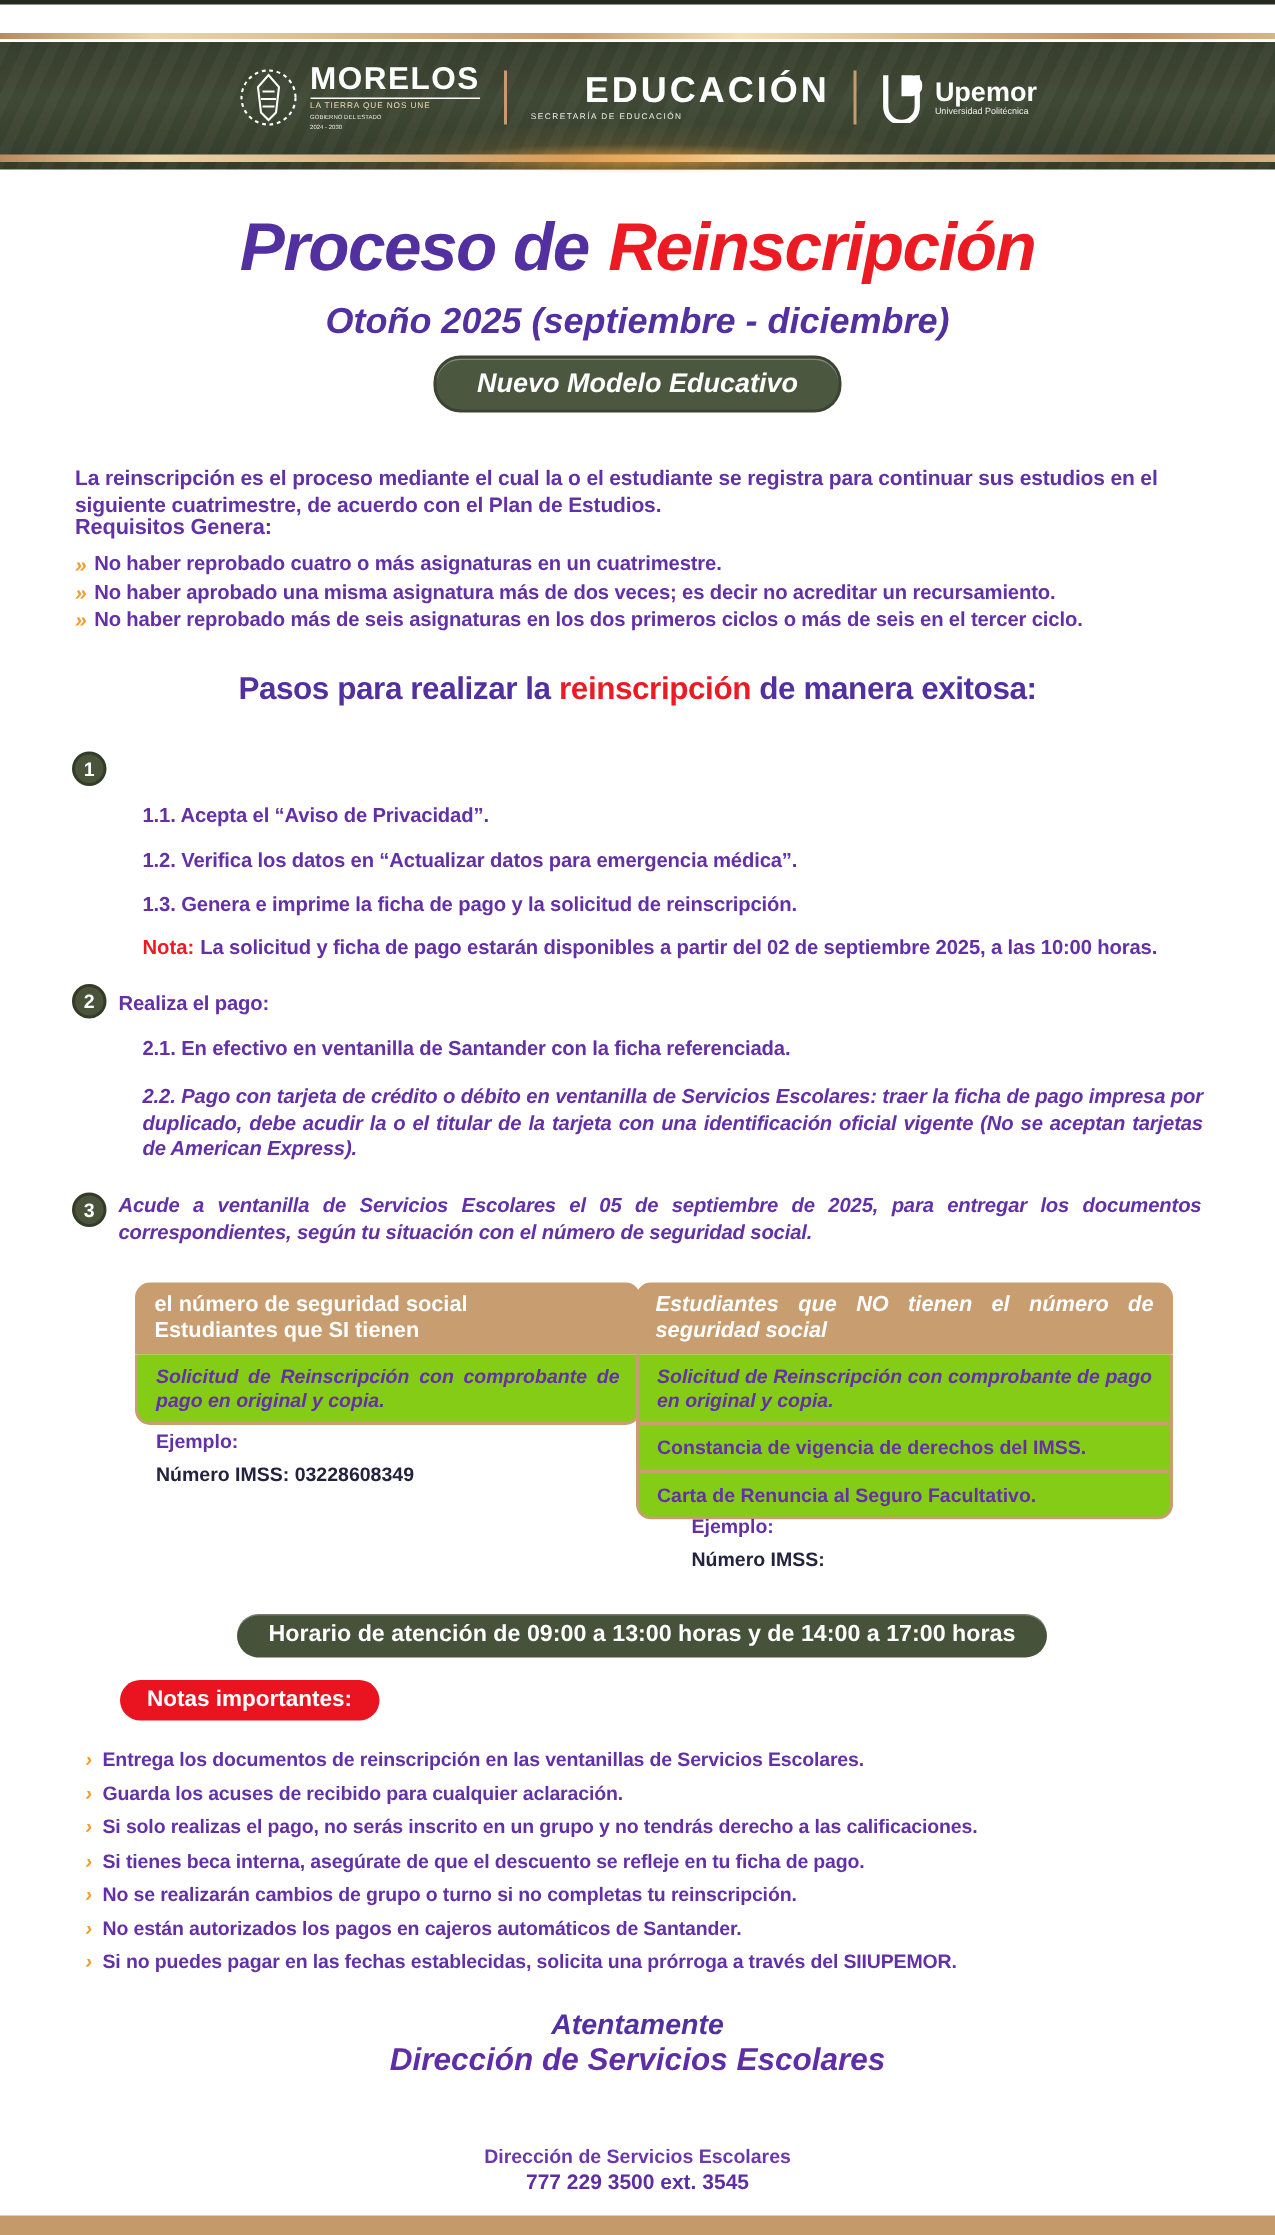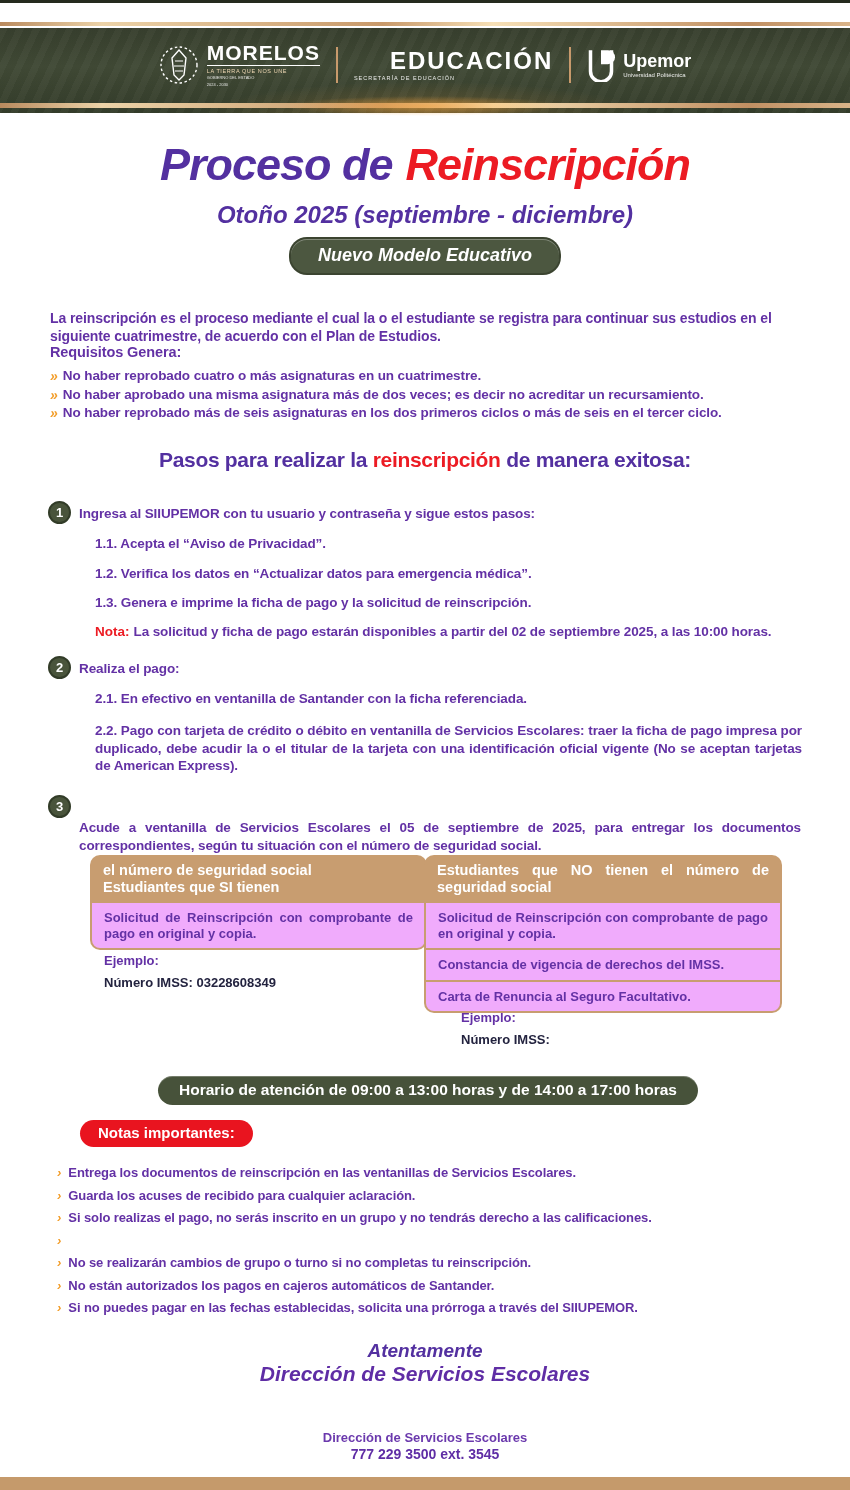--- a/index.html
+++ b/index.html
@@ -53,30 +53,30 @@
   .chev { color:#f29d2a; font-weight:bold; font-style:italic; font-size:14px; line-height:14px; flex:0 0 auto; }
   .steps-heading { position:absolute; top:448px; left:0; width:100%; text-align:center;
     font-size:21px; font-weight:bold; color:#5330a0; letter-spacing:-.3px; }
   .steps-heading .hl { color:#ec1b23; }
 
   .step-circle { position:absolute; width:23px; height:23px; border-radius:50%;
     background:#49543b; border:2px solid #323c28; color:#fff; font-size:13px; font-weight:bold;
     display:flex; align-items:center; justify-content:center; }
   .step-text { position:absolute; left:79px; font-size:13.5px; line-height:18px; }
   .substep { position:absolute; left:95px; width:707px; font-size:13.5px; line-height:17.5px; }
-  .just { text-align:justify; }
+  .just { text-align:justify;font-style:italic; }
   .note-label { color:#ec1b23; font-weight:bold; margin-right:4px; }
 
   
   .box { position:absolute; top:855px; }
   .box-si { left:90px; width:337px; }
   .box-no { left:424px; width:358px;border-radius:12px; }
   .box-header { background:#c89d70; color:#fff; font-weight:bold; font-size:14.5px;
     line-height:17px; padding:7px 13px; border-radius:10px 10px 0 0; }
-  .box-body { border:2px solid #c89d70; border-top:none; background:#f0abfc; }
+  .box-body { border:2px solid #c89d70; border-top:none; background:#84cc16; }
   .box-row { padding:7px 12px; color:#6331a5; font-weight:bold; font-size:13px; line-height:15.5px;
     border-bottom:2px solid #c89d70; }
   .box-row:last-child { border-bottom:none; }
   .box-body.rounded { border-radius:0 0 10px 10px; }
   .example { position:absolute; }
   .example-si { top:953px; left:104px; }
   .example-no { top:1010px; left:461px; }
   .example-label { color:#6331a5; font-weight:bold; font-size:13px; }
   .example-value { color:#23233f; font-weight:bold; font-size:13px; margin-top:7px; }
 
@@ -171,33 +171,32 @@
       </div>
   </div>
 
   <div class="steps-heading">
     <span>Pasos para realizar la</span>
     <span class="hl">reinscripción</span>
     <span>de manera exitosa:</span>
   </div>
 
   <div class="step-circle" style="top:501px; left:48px;">1</div>
-  <div class="step-text ptxt" style="top:505px;">Ingresa al SIIUPEMOR con tu usuario y contraseña y sigue estos pasos:</div>
   <div class="substep ptxt" style="top:535px;"><b>1.1.</b> <span>Acepta el “Aviso de Privacidad”.</span></div>
   <div class="substep ptxt" style="top:565px;"><b>1.2.</b> <span>Verifica los datos en “Actualizar datos para emergencia médica”.</span></div>
   <div class="substep ptxt" style="top:594px;"><b>1.3.</b> <span>Genera e imprime la ficha de pago y la solicitud de reinscripción.</span></div>
   <div class="substep" style="top:623px;"><span class="note-label">Nota:</span><span class="ptxt">La solicitud y ficha de pago estarán disponibles a partir del 02 de septiembre 2025, a las 10:00 horas.</span></div>
 
   <div class="step-circle" style="top:656px; left:48px;">2</div>
   <div class="step-text ptxt" style="top:660px;">Realiza el pago:</div>
   <div class="substep ptxt" style="top:690px;"><b>2.1.</b> <b>En efectivo</b> <span>en ventanilla de Santander con la ficha referenciada.</span></div>
   <div class="substep ptxt just" style="top:722px;"><b>2.2.</b> <b>Pago con tarjeta de crédito o débito en ventanilla de Servicios Escolares:</b> <span>traer la ficha de pago impresa por duplicado, debe acudir la o el titular de la tarjeta con una identificación oficial vigente (No se aceptan tarjetas de American Express).</span></div>
 
   <div class="step-circle" style="top:795px; left:48px;">3</div>
-  <div class="step-text ptxt just" style="top:795px; width:722px;margin-top:24px;"><span>Acude a ventanilla de Servicios Escolares el</span>
+  <div class="step-text ptxt just" style="top:795px; width:722px;"><span>Acude a ventanilla de Servicios Escolares el</span>
     <b>05 de septiembre de 2025</b><span>, para entregar los documentos correspondientes, según tu situación con el número de seguridad social.</span></div>
 
   <div class="box box-si">
     <div class="box-header">
       <div>el número de seguridad social</div>
       <div>Estudiantes que SI tienen</div>
     </div>
     <div class="box-body rounded">
       <div class="box-row just">Solicitud de Reinscripción con comprobante de pago en original y copia.</div>
     </div>
@@ -231,20 +230,21 @@
     <div class="note-item">
         <span class="chev">›</span>
         <span class="ptxt">Guarda los acuses de recibido para cualquier aclaración.</span>
       </div>
     <div class="note-item">
         <span class="chev">›</span>
         <span class="ptxt">Si solo realizas el pago, no serás inscrito en un grupo y no tendrás derecho a las calificaciones.</span>
       </div>
     <div class="note-item">
         <span class="chev">›</span>
+        <span class="ptxt">Si tienes beca interna, asegúrate de que el descuento se refleje en tu ficha de pago.</span>
       </div>
     <div class="note-item">
         <span class="chev">›</span>
         <span class="ptxt">No se realizarán cambios de grupo o turno si no completas tu reinscripción.</span>
       </div>
     <div class="note-item">
         <span class="chev">›</span>
         <span class="ptxt">No están autorizados los pagos en cajeros automáticos de Santander.</span>
       </div>
     <div class="note-item">

